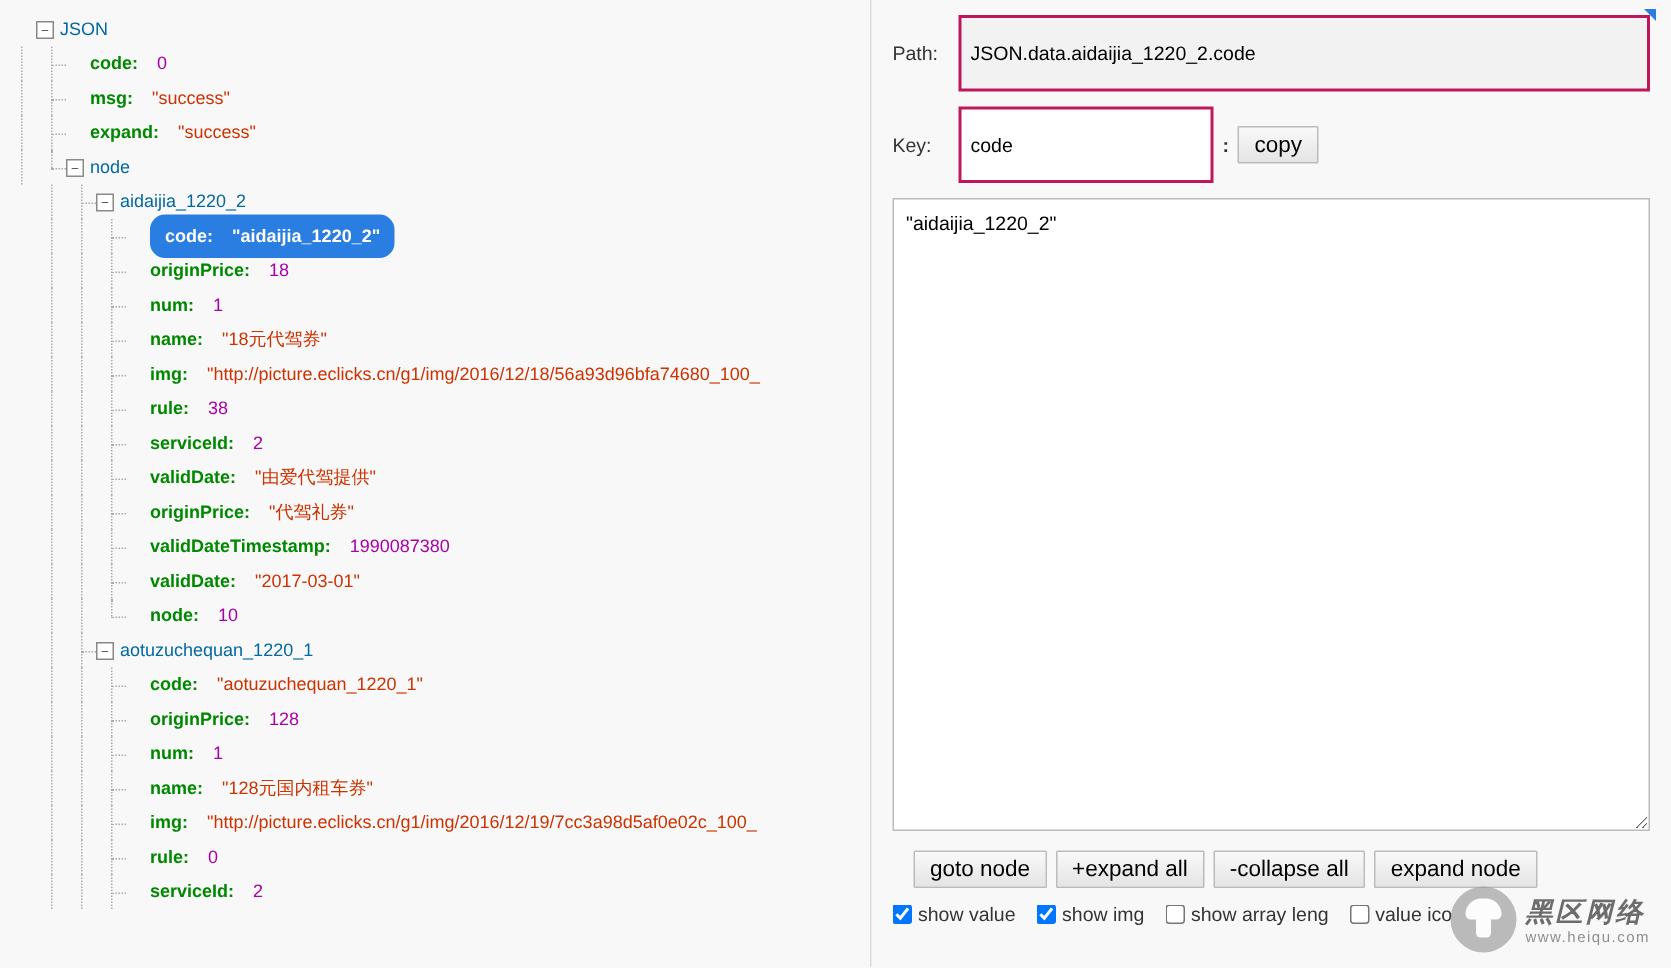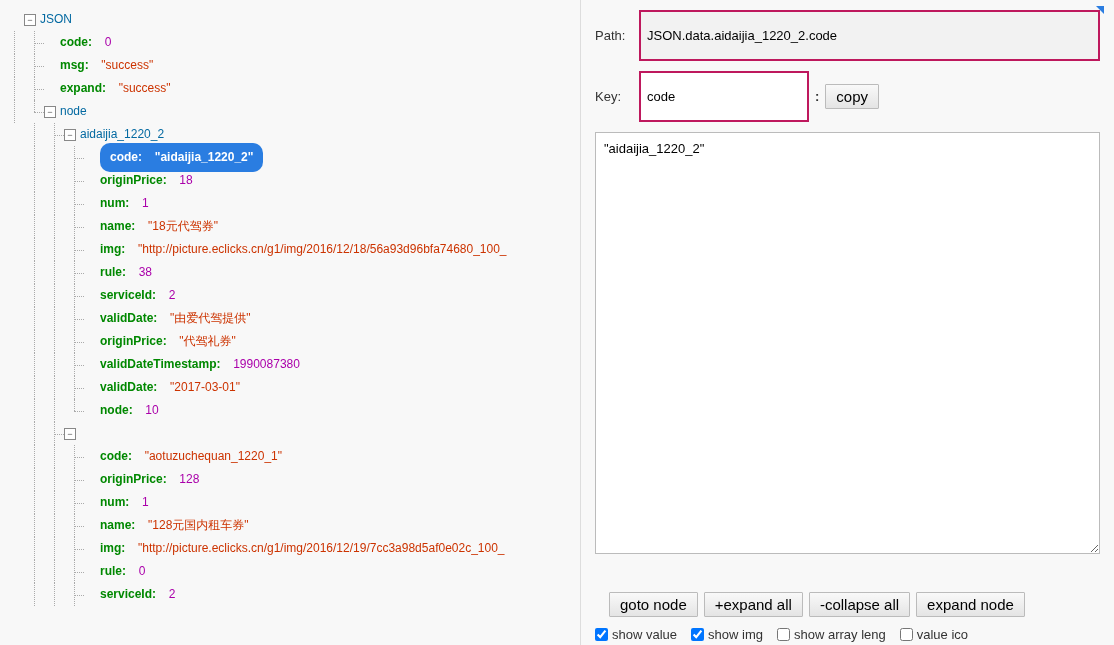--- a/index.html
+++ b/index.html
@@ -162,20 +162,21 @@
       <span class="line-cell blank"></span><span class="line-cell"></span><span class="line-cell"></span><span class="line-cell branch last"></span><span class="toggle-spacer"></span>
       <span class="key">node</span><span class="colon"> :</span>&nbsp;&nbsp;
       <span class="val-num">10</span>
     </div>
 
     <div class="tree-row">
       <span class="line-cell blank"></span>
         <span class="line-cell"></span>
         <span class="line-cell branch"></span>
       <span class="toggle">−</span>
+      <span class="key-obj">aotuzuchequan_1220_1</span>
     </div>
 
     <div class="tree-row">
       <span class="line-cell blank"></span><span class="line-cell"></span><span class="line-cell"></span><span class="line-cell branch"></span><span class="toggle-spacer"></span>
       <span class="key">code</span><span class="colon"> :</span>&nbsp;&nbsp;
       <span class="val-str">"aotuzuchequan_1220_1"</span>
     </div>
     <div class="tree-row">
       <span class="line-cell blank"></span><span class="line-cell"></span><span class="line-cell"></span><span class="line-cell branch"></span><span class="toggle-spacer"></span>
       <span class="key">originPrice</span><span class="colon"> :</span>&nbsp;&nbsp;
@@ -220,21 +221,21 @@
     <div class="form-row">
       <label>Key:</label>
       <input type="text" class="text-input key-input" value="code" style="">
       <span class="sep-colon">:</span>
       <button class="btn">copy</button>
     </div>
 
     <textarea class="value-area" style="">"aidaijia_1220_2"</textarea>
 
 
-    <div class="action-row" style="margin-top:27px;padding-left:14px;">
+    <div class="action-row" style="margin-top:2px;padding-left:14px;">
       <button class="btn">goto node</button>
       <button class="btn">+expand all</button>
       <button class="btn">-collapse all</button>
       <button class="btn">expand node</button>
     </div>
 
     <div class="check-row">
       <label>
           <input type="checkbox" checked="" style=""> 
           <span>show value</span>
@@ -246,14 +247,21 @@
       <label>
           <input type="checkbox" style=""> 
           <span>show array leng</span>
         </label>
       <label>
           <input type="checkbox" style=""> 
           <span>value ico</span>
         </label>
     </div>
 
+    <div class="watermark">
+      <div class="mush"></div>
+      <div class="wtext">
+        <div class="big">黑区网络</div>
+        <div class="small">www.heiqu.com</div>
+      </div>
+    </div>
   </div>
 </div>
 
 </body></html>

